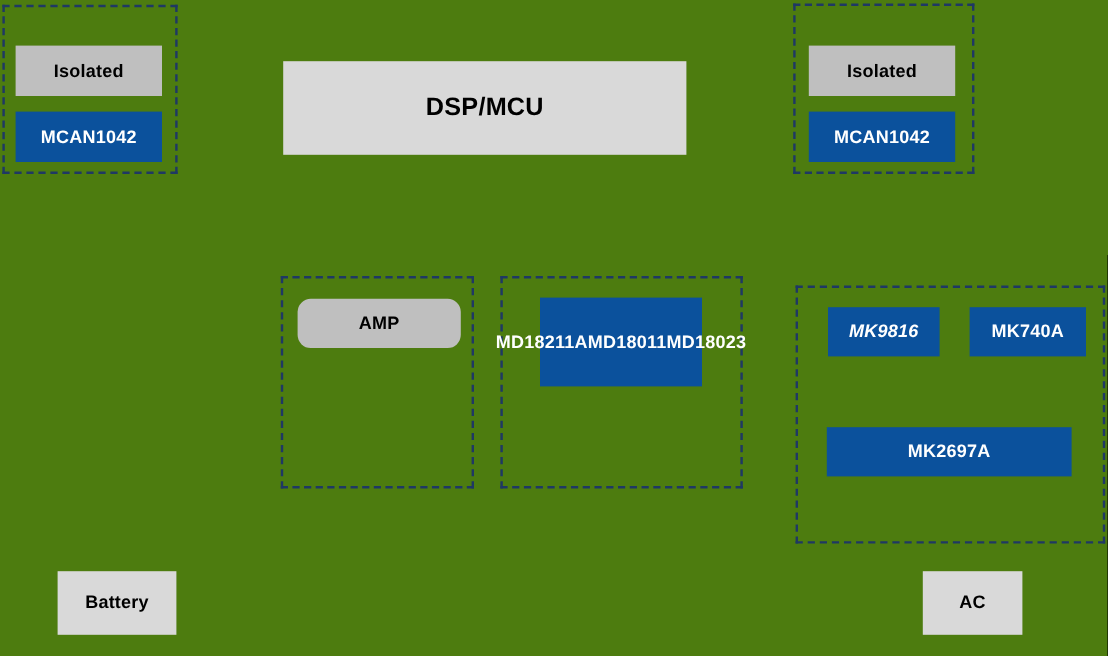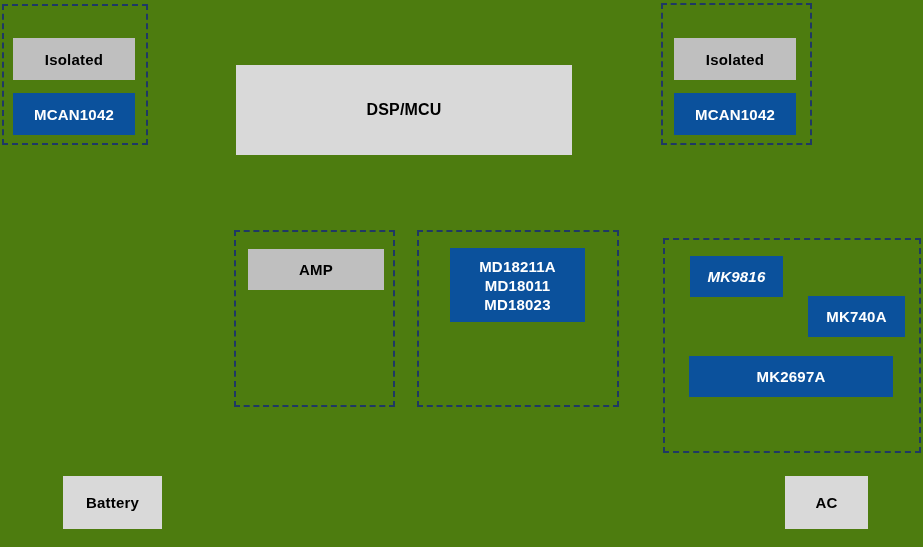--- a/index.html
+++ b/index.html
@@ -23,52 +23,52 @@
     align-items: center;
     justify-content: center;
     text-align: center;
     font-weight: bold;
     font-size: 15px;
     letter-spacing: 0.2px;
   }
   .chip.blue  { background: #0b519c; color: #ffffff; }
   .chip.gray  { background: #bfbfbf; color: #000000; }
   .chip.light { background: #d9d9d9; color: #000000; }
-  .chip.multiline { flex-direction: column; line-height: 19px; }
+  .chip.multiline { flex-direction: row; line-height: 19px; }
 
   
   #grp-can-left   { left: 2px;   top: 4px;   width: 146px; height: 141px; }
   #blk-iso-left   { left: 13px;  top: 38px;  width: 122px; height: 42px; }
   #blk-mcan-left  { left: 13px;  top: 93px;  width: 122px; height: 42px; }
 
   
-  #blk-dsp        { left: 236px; top: 65px;  width: 336px; height: 90px; font-size: 16px; }
+  #blk-dsp        { left: 236px; top: 51px;  width: 336px; height: 78px; font-size: 21px; }
 
   
   #grp-can-right  { left: 661px; top: 3px;   width: 151px; height: 142px; }
   #blk-iso-right  { left: 674px; top: 38px;  width: 122px; height: 42px; }
   #blk-mcan-right { left: 674px; top: 93px;  width: 122px; height: 42px; }
 
   
   #grp-amp        { left: 234px; top: 230px; width: 161px; height: 177px; }
-  #blk-amp        { left: 248px; top: 249px; width: 136px; height: 41px; }
+  #blk-amp        { left: 248px; top: 249px; width: 136px; height: 41px; border-radius: 11px; }
 
   
   #grp-driver     { left: 417px; top: 230px; width: 202px; height: 177px; }
   #blk-md         { left: 450px; top: 248px; width: 135px; height: 74px; }
 
   
   #grp-power      { left: 663px; top: 238px; width: 258px; height: 215px; }
   #blk-mk9816     { left: 690px; top: 256px; width: 93px;  height: 41px; font-style: italic; }
-  #blk-mk740a     { left: 808px; top: 256px; width: 97px;  height: 41px; margin-top: 40px; }
+  #blk-mk740a     { left: 808px; top: 256px; width: 97px;  height: 41px; }
   #blk-mk2697a    { left: 689px; top: 356px; width: 204px; height: 41px; }
 
   
-  #blk-battery    { left: 63px;  top: 476px; width: 99px;  height: 53px; }
-  #blk-ac         { left: 769px; top: 476px; width: 83px;  height: 53px; margin-left: 16px; }
+  #blk-battery    { left: 48px;  top: 476px; width: 99px;  height: 53px; }
+  #blk-ac         { left: 769px; top: 476px; width: 83px;  height: 53px; }
 </style>
 </head>
 <body>
 
 <div class="canvas">
 
   <div class="group" id="grp-can-left"></div>
   <div class="chip gray" id="blk-iso-left">Isolated</div>
   <div class="chip blue" id="blk-mcan-left">MCAN1042</div>
 

